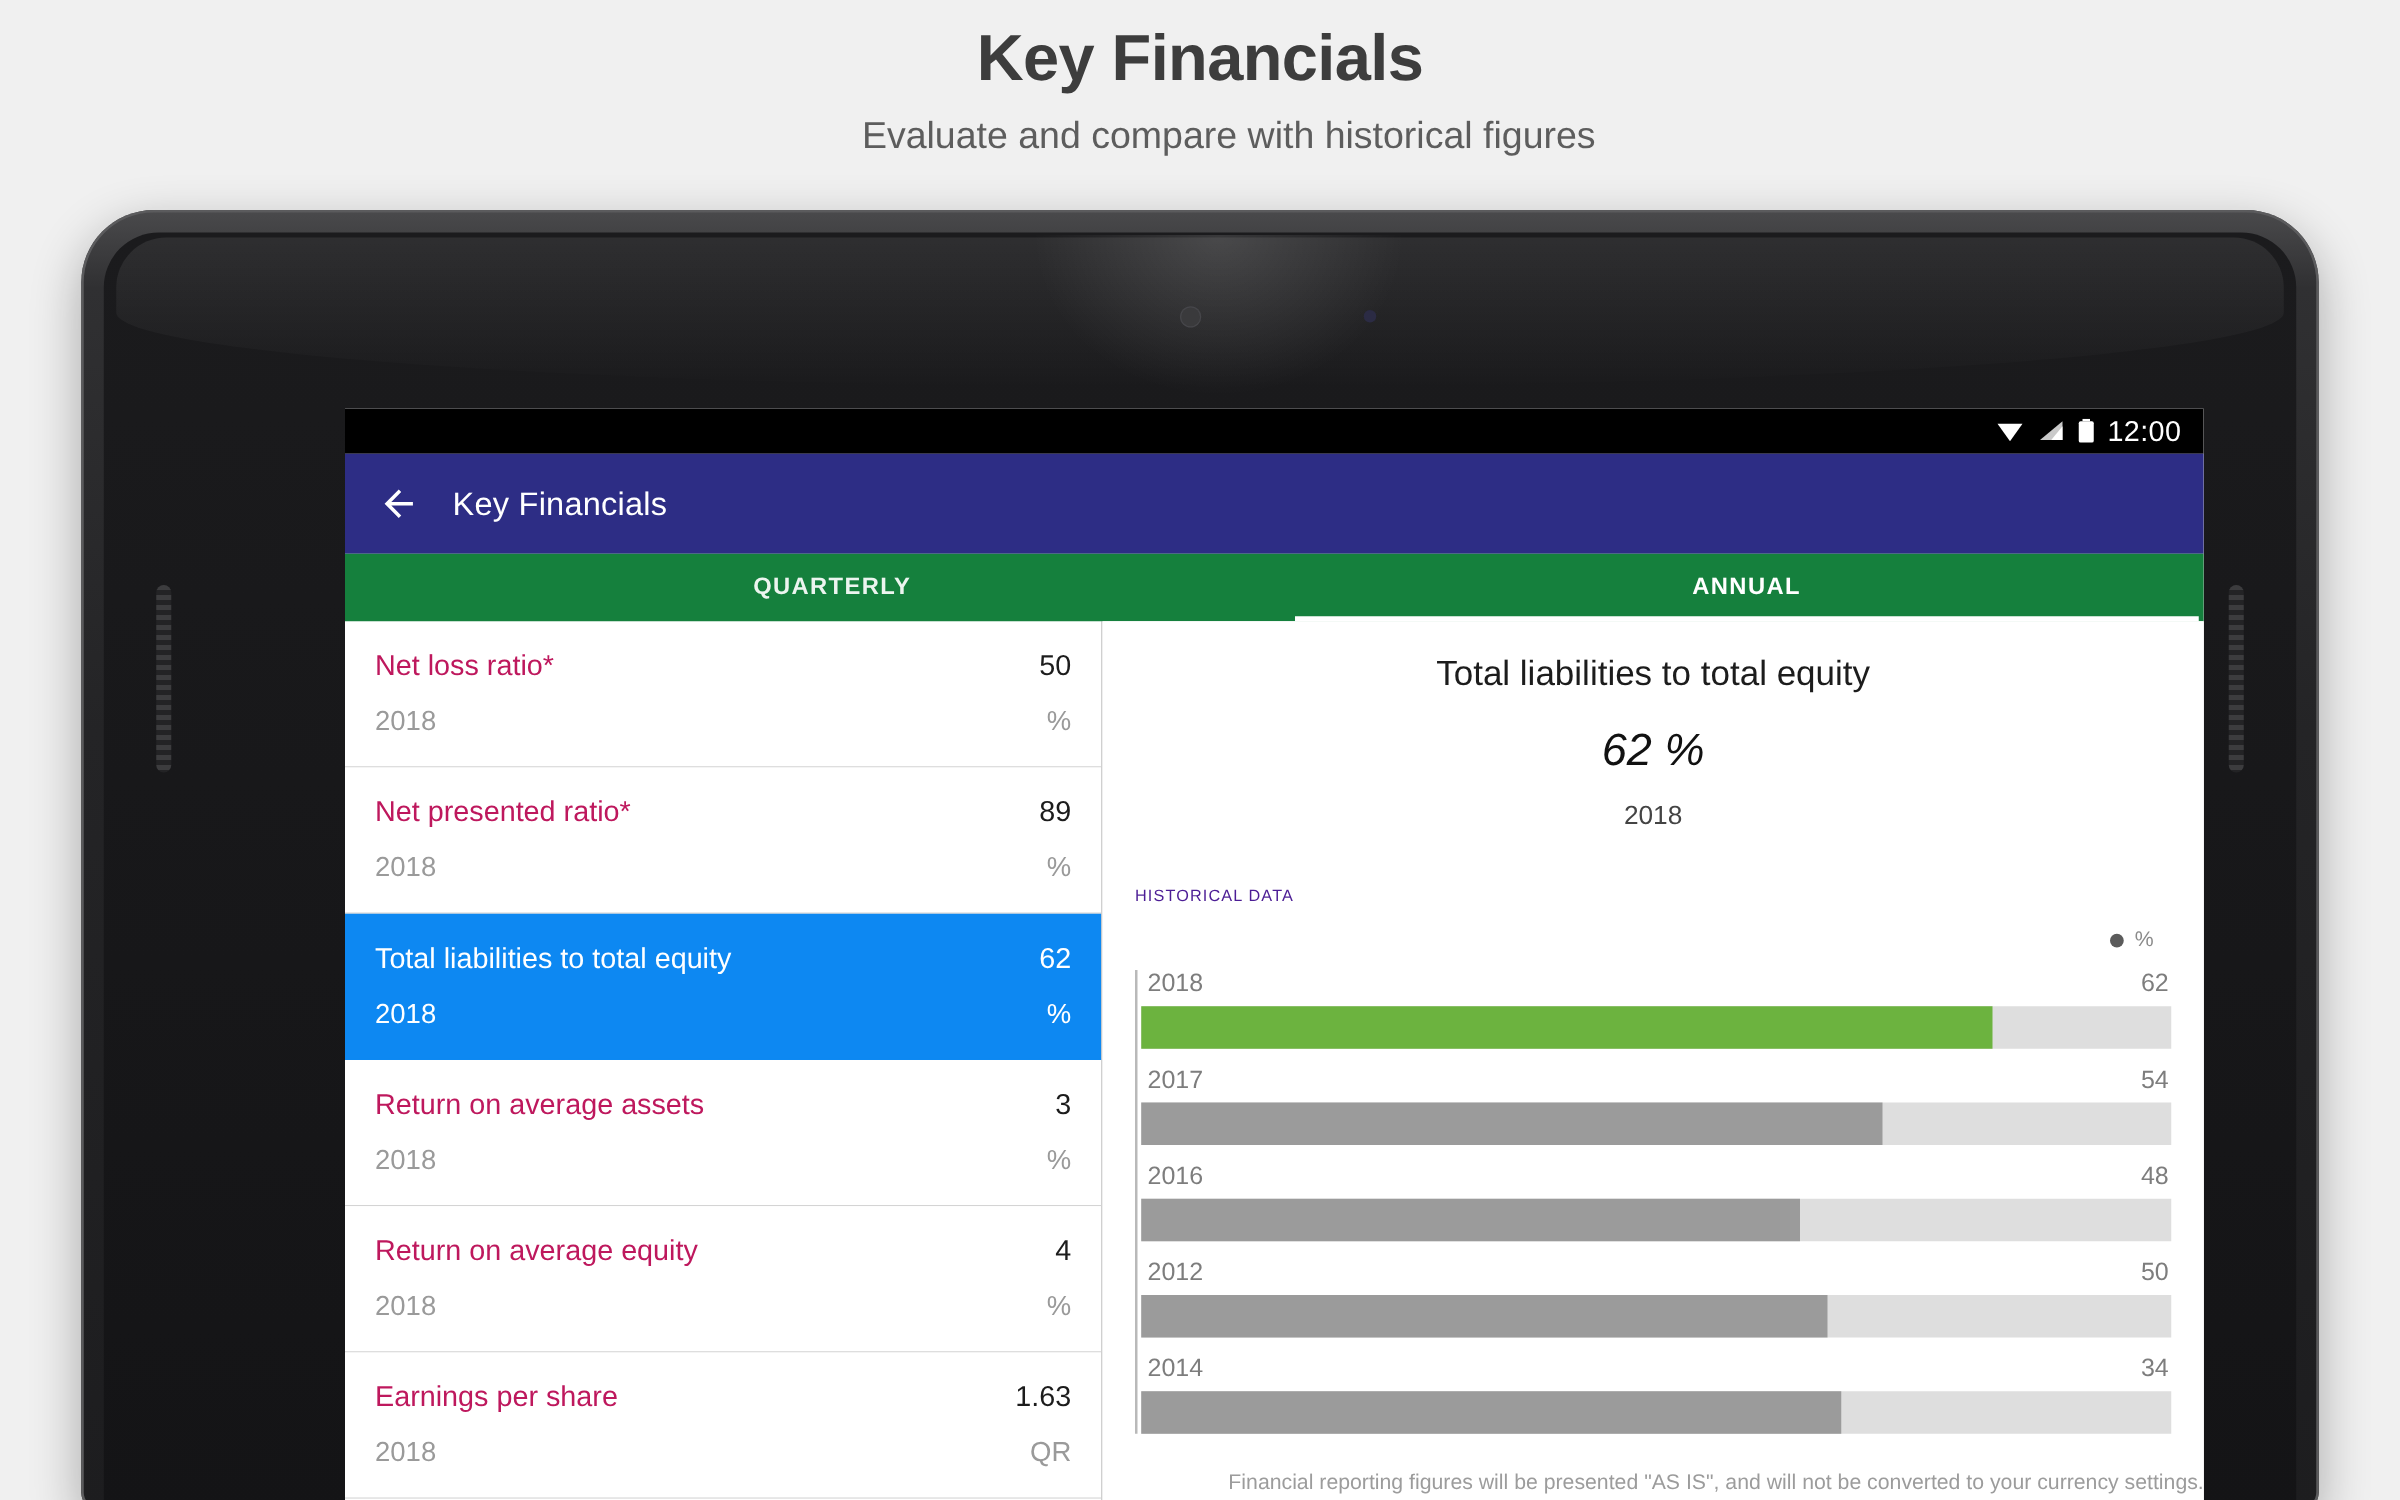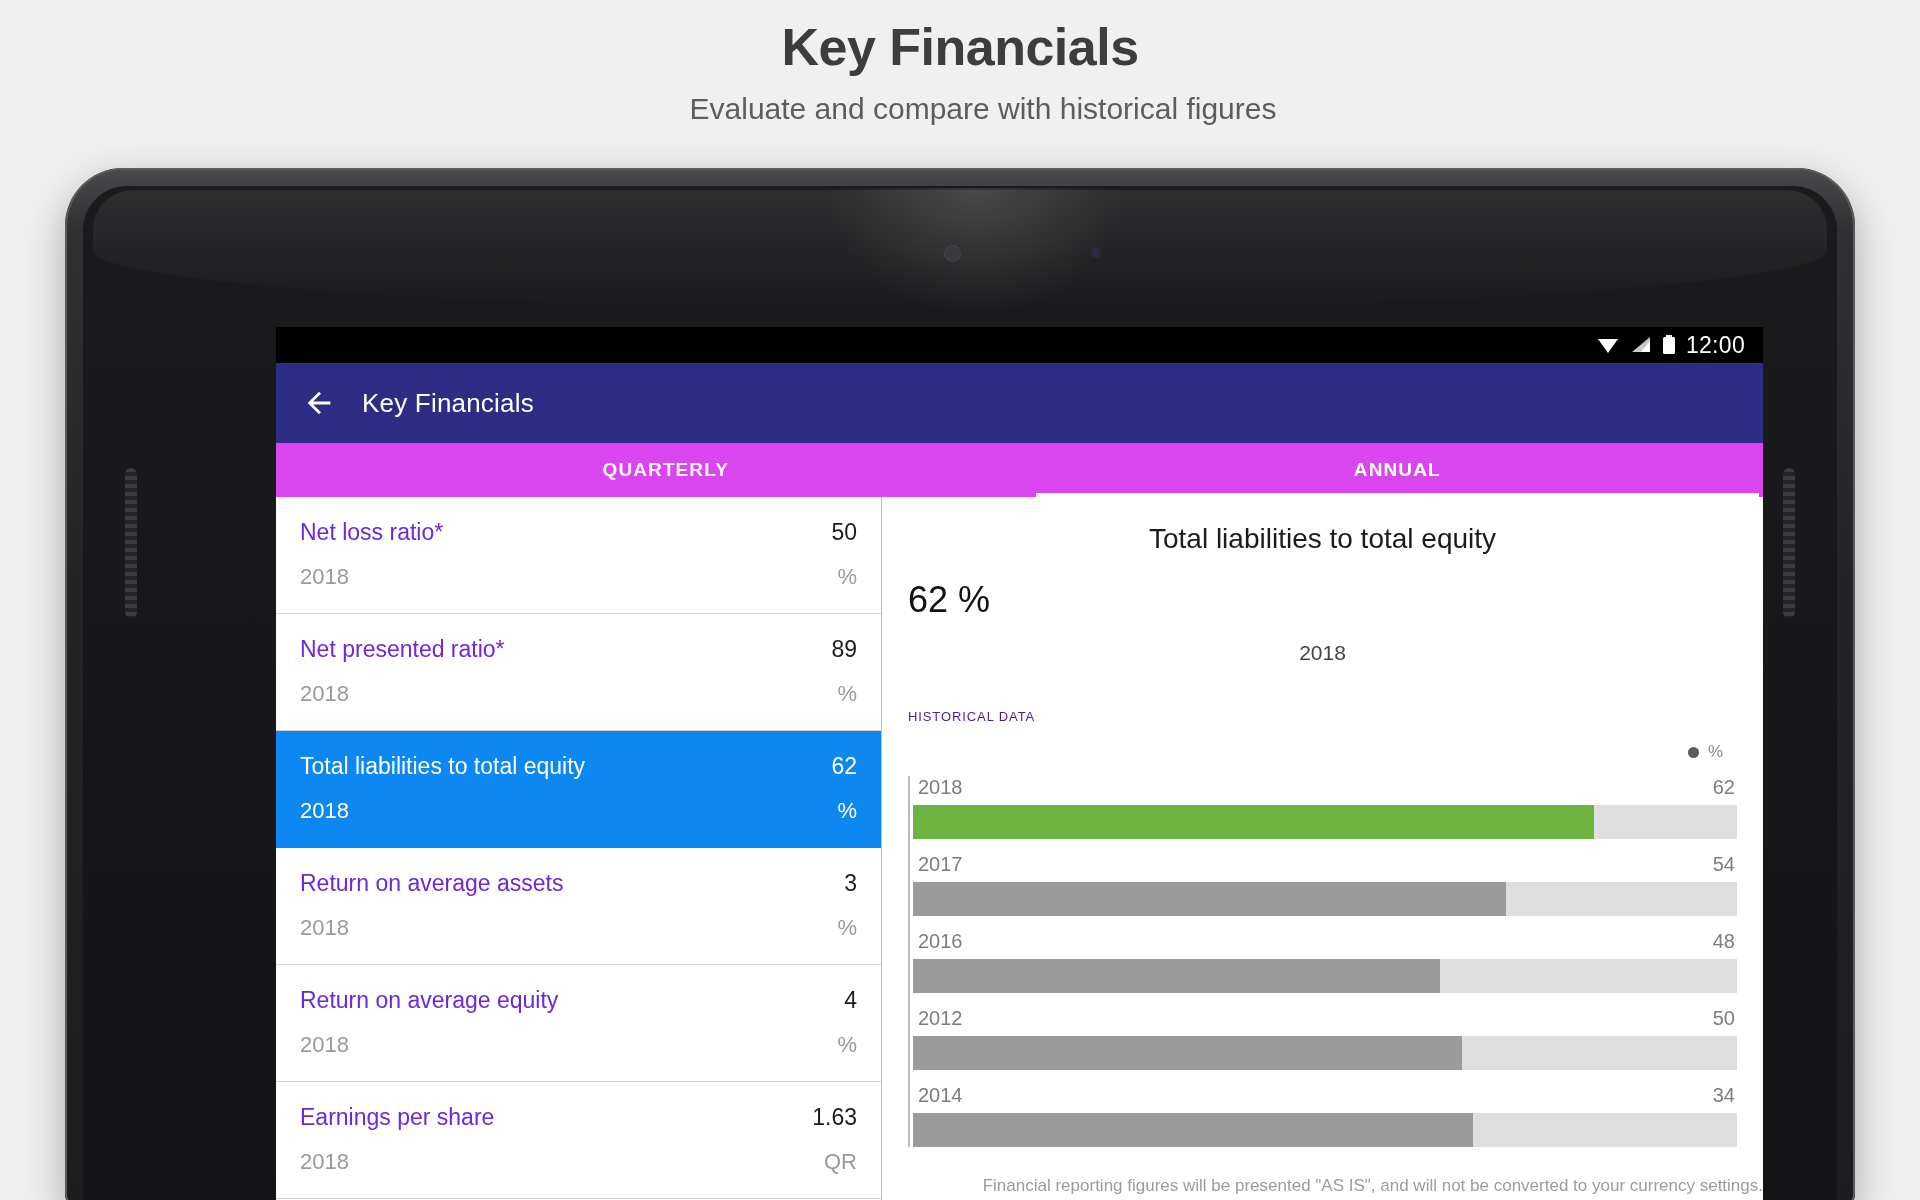--- a/index.html
+++ b/index.html
@@ -125,21 +125,21 @@
   }
   .back-arrow { width: 34px; height: 34px; }
   .appbar-title {
     color: #ffffff;
     font-size: 26px;
     font-weight: 400;
     letter-spacing: 0.2px;
   }
 
   .tabbar {
-    background: #d946ef;
+    background: #15803d;
     height: 54px;
     display: flex;
     position: relative;
     padding-left: 24px;
   }
   .tab {
     flex: 1;
     display: flex;
     align-items: center;
     justify-content: center;
@@ -177,21 +177,21 @@
     padding: 22px 24px 0 24px;
     border-bottom: 1px solid #d4d4d4;
     background: #ffffff;
   }
   .list-row.selected { background: #0d88f2; border-bottom-color: #0d88f2; }
   .row-line {
     display: flex;
     justify-content: space-between;
     align-items: baseline;
   }
-  .row-title { font-size: 23px; color: #6d28d9; }
+  .row-title { font-size: 23px; color: #be185d; }
   .row-value { font-size: 23px; color: #1c1c1c; }
   .row-sub   { margin-top: 18px; }
   .row-year  { font-size: 22px; color: #9a9a9a; }
   .row-unit  { font-size: 22px; color: #9a9a9a; }
   .list-row.selected .row-title,
   .list-row.selected .row-value,
   .list-row.selected .row-year,
   .list-row.selected .row-unit { color: #ffffff; }
 
   
@@ -201,24 +201,25 @@
     position: relative;
     background: #ffffff;
   }
   .detail-title {
     text-align: center;
     font-size: 28px;
     color: #1c1c1c;
     padding-top: 26px;
   }
   .detail-value {
-    text-align: left;
+    text-align: center;
     font-size: 36px;
     color: #111111;
     margin-top: 24px;
+    font-style: italic;
   }
   .detail-year {
     text-align: center;
     font-size: 21px;
     color: #444444;
     margin-top: 20px;
   }
   .hist-label {
     margin-top: 44px;
     font-size: 13px;

